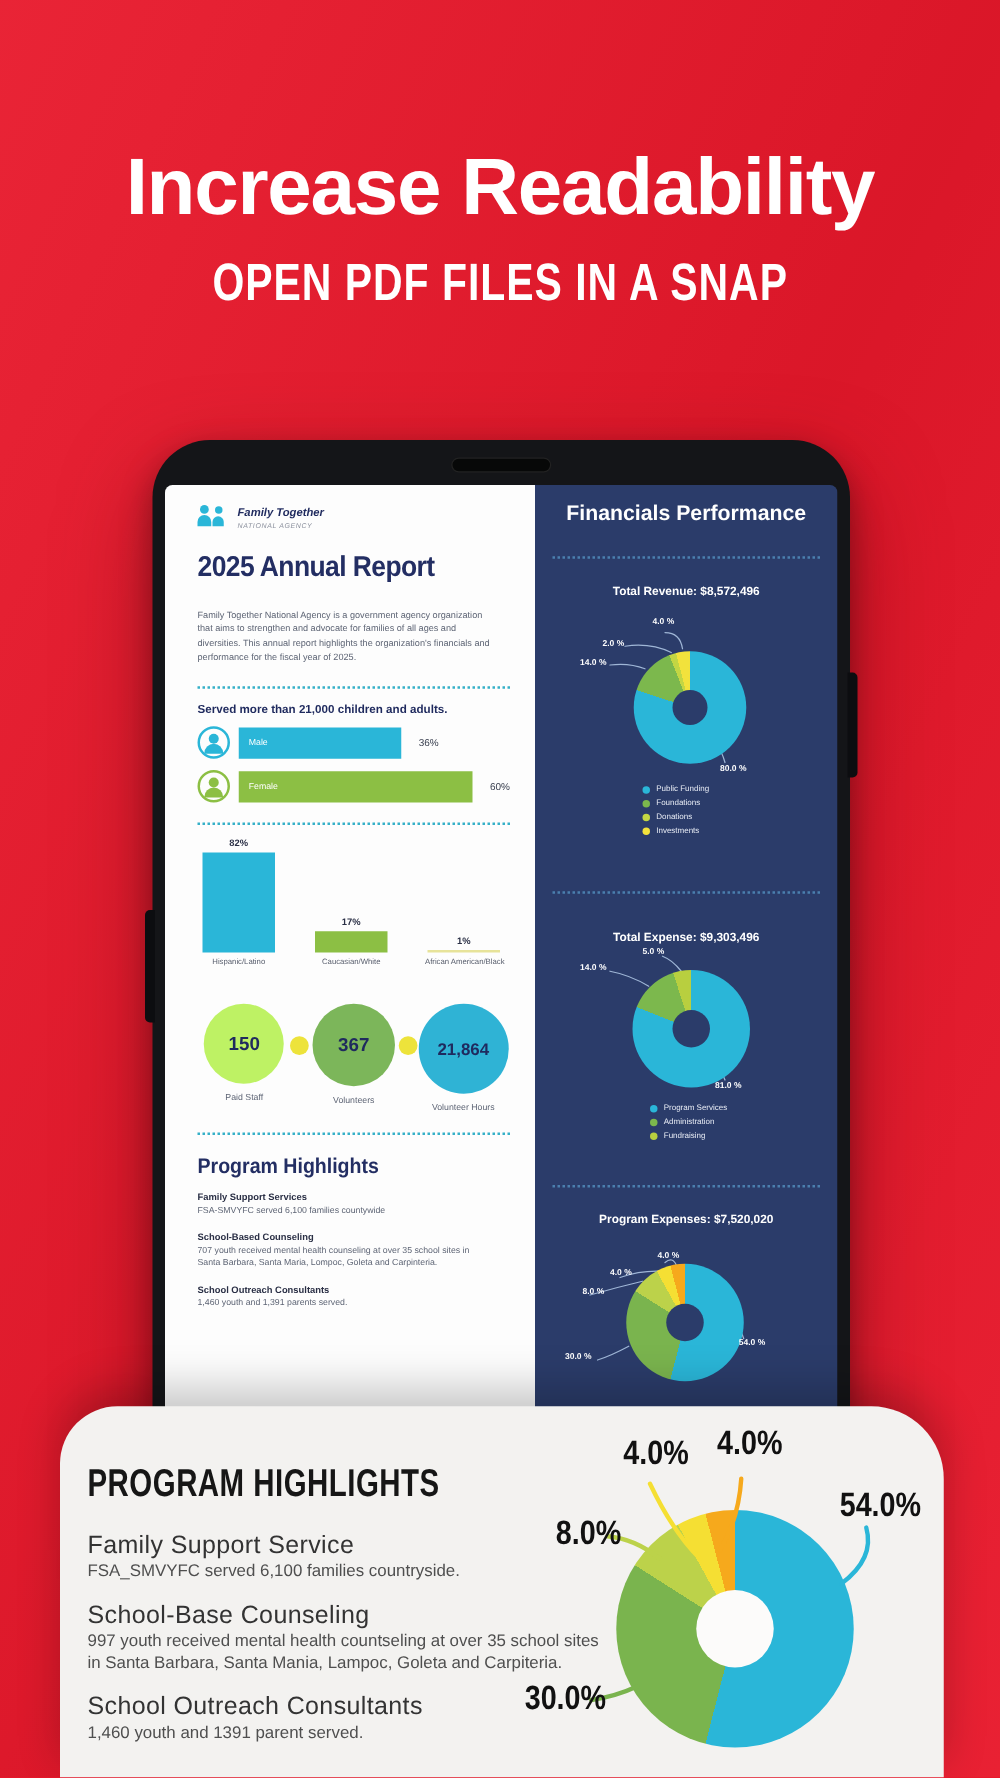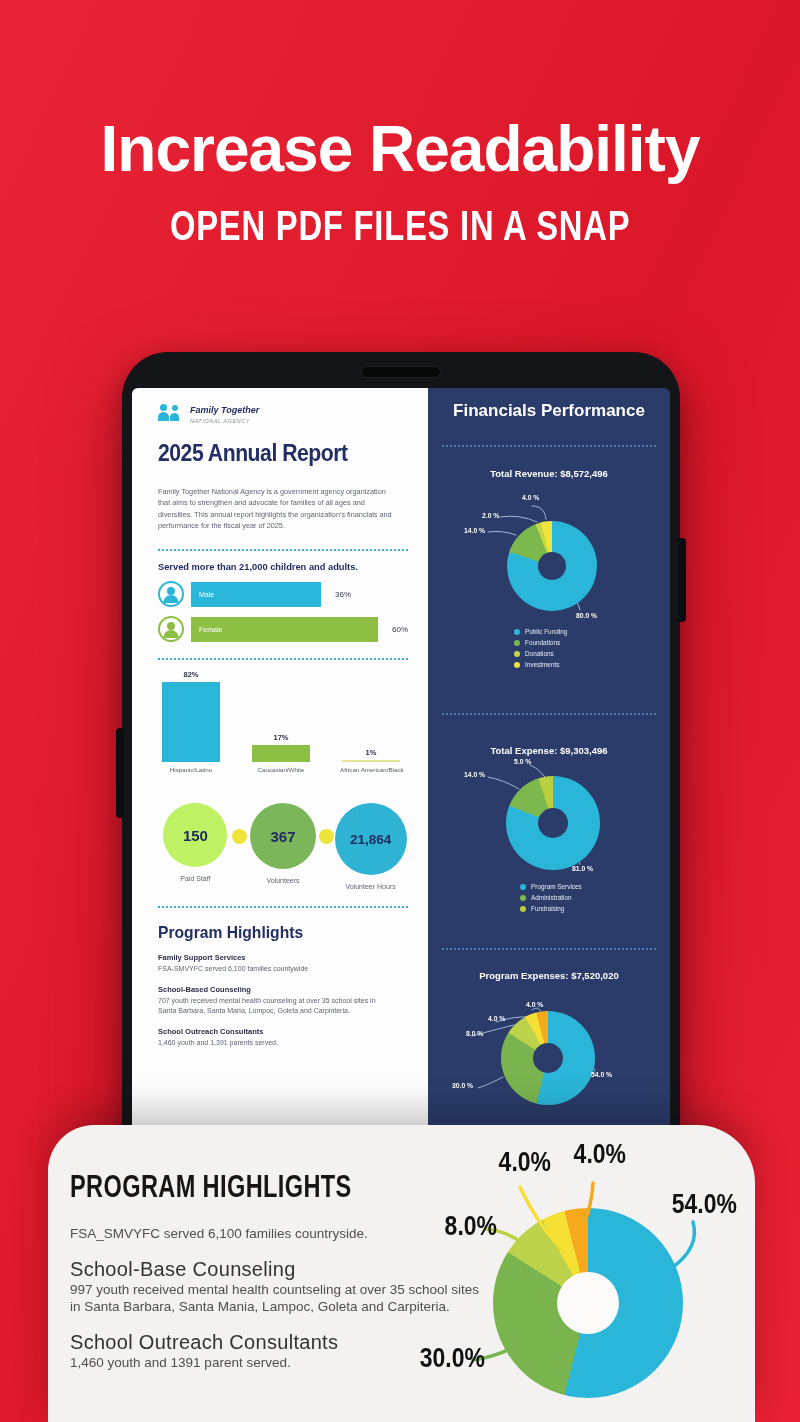--- a/index.html
+++ b/index.html
@@ -300,20 +300,21 @@
       <div class="plabel" style="left:163px;top:683px;">54.0 %</div>
     </div>
   </div>
 </div>
 
 <div class="card">
   <div class="card-title"><span>PROGRAM HIGHLIGHTS</span></div>
 
   <div class="card-items">
     <div class="ci">
+      <div class="ci-t">Family Support Service</div>
       <div class="ci-b">FSA_SMVYFC served 6,100 families countryside.</div>
     </div>
     <div class="ci">
       <div class="ci-t">School-Base Counseling</div>
       <div class="ci-b">997 youth received mental health countseling at over 35 school sites in Santa Barbara, Santa Mania, Lampoc, Goleta and Carpiteria.</div>
     </div>
     <div class="ci">
       <div class="ci-t">School Outreach Consultants</div>
       <div class="ci-b">1,460 youth and 1391 parent served.</div>
     </div>

